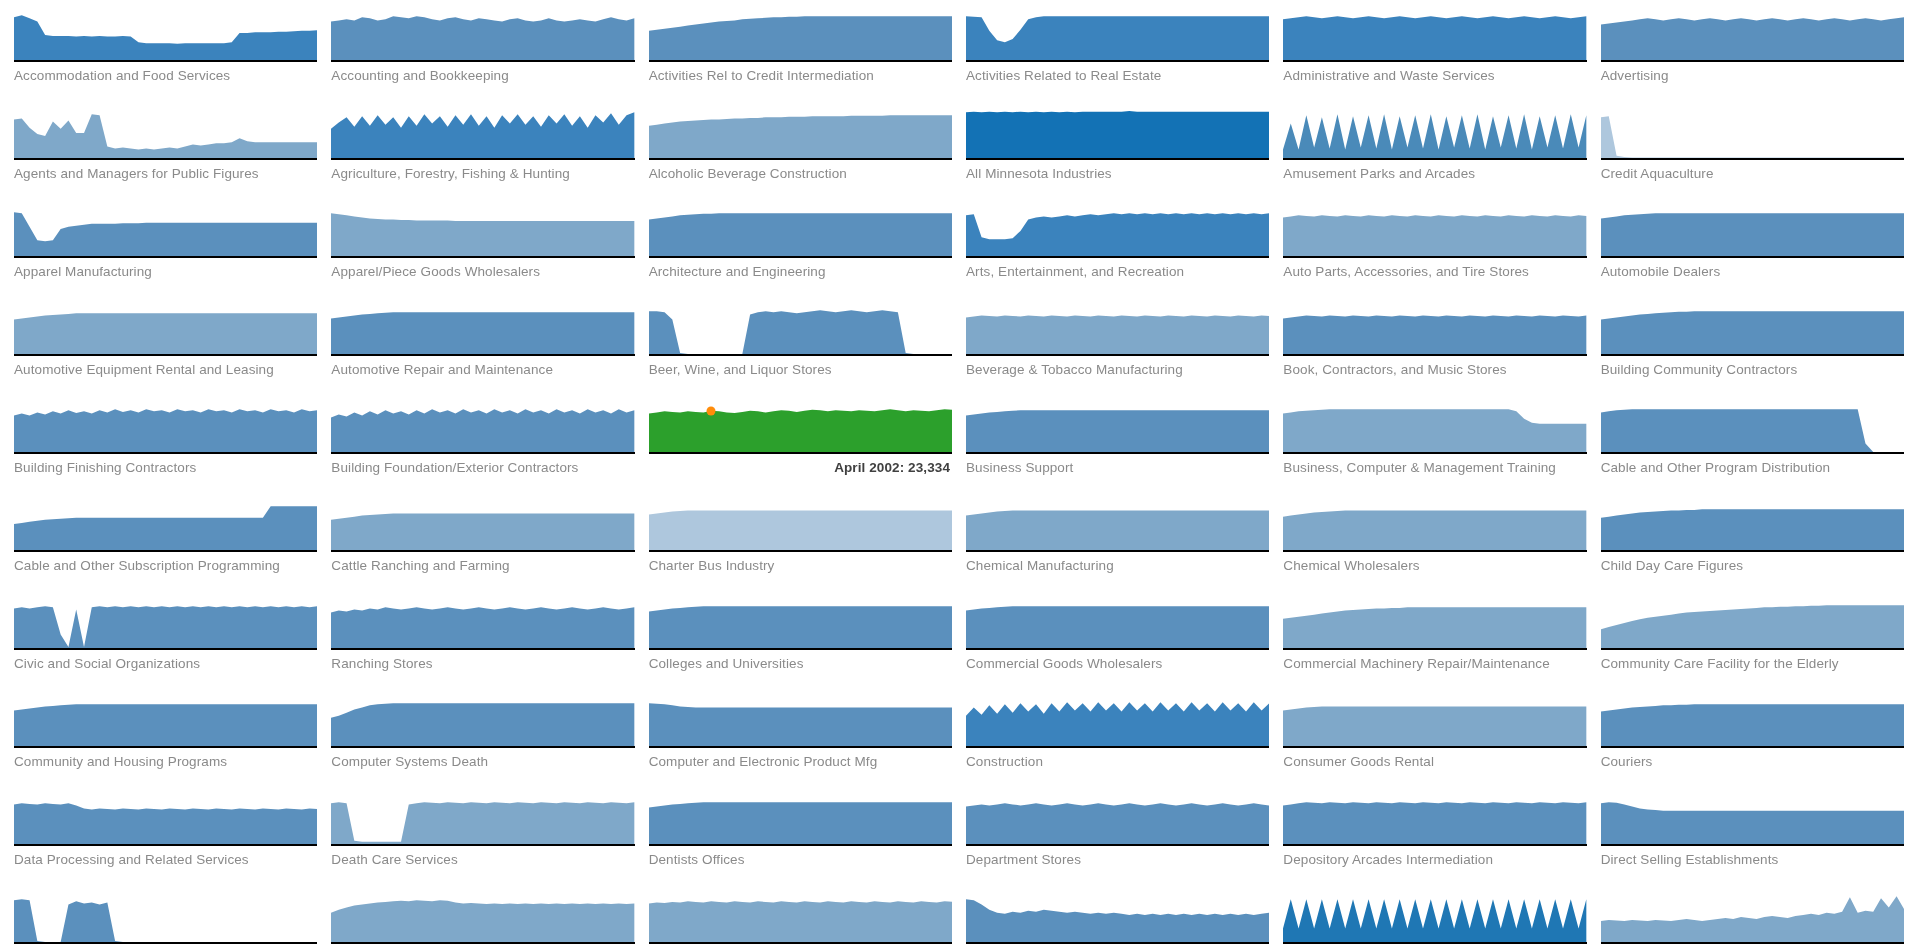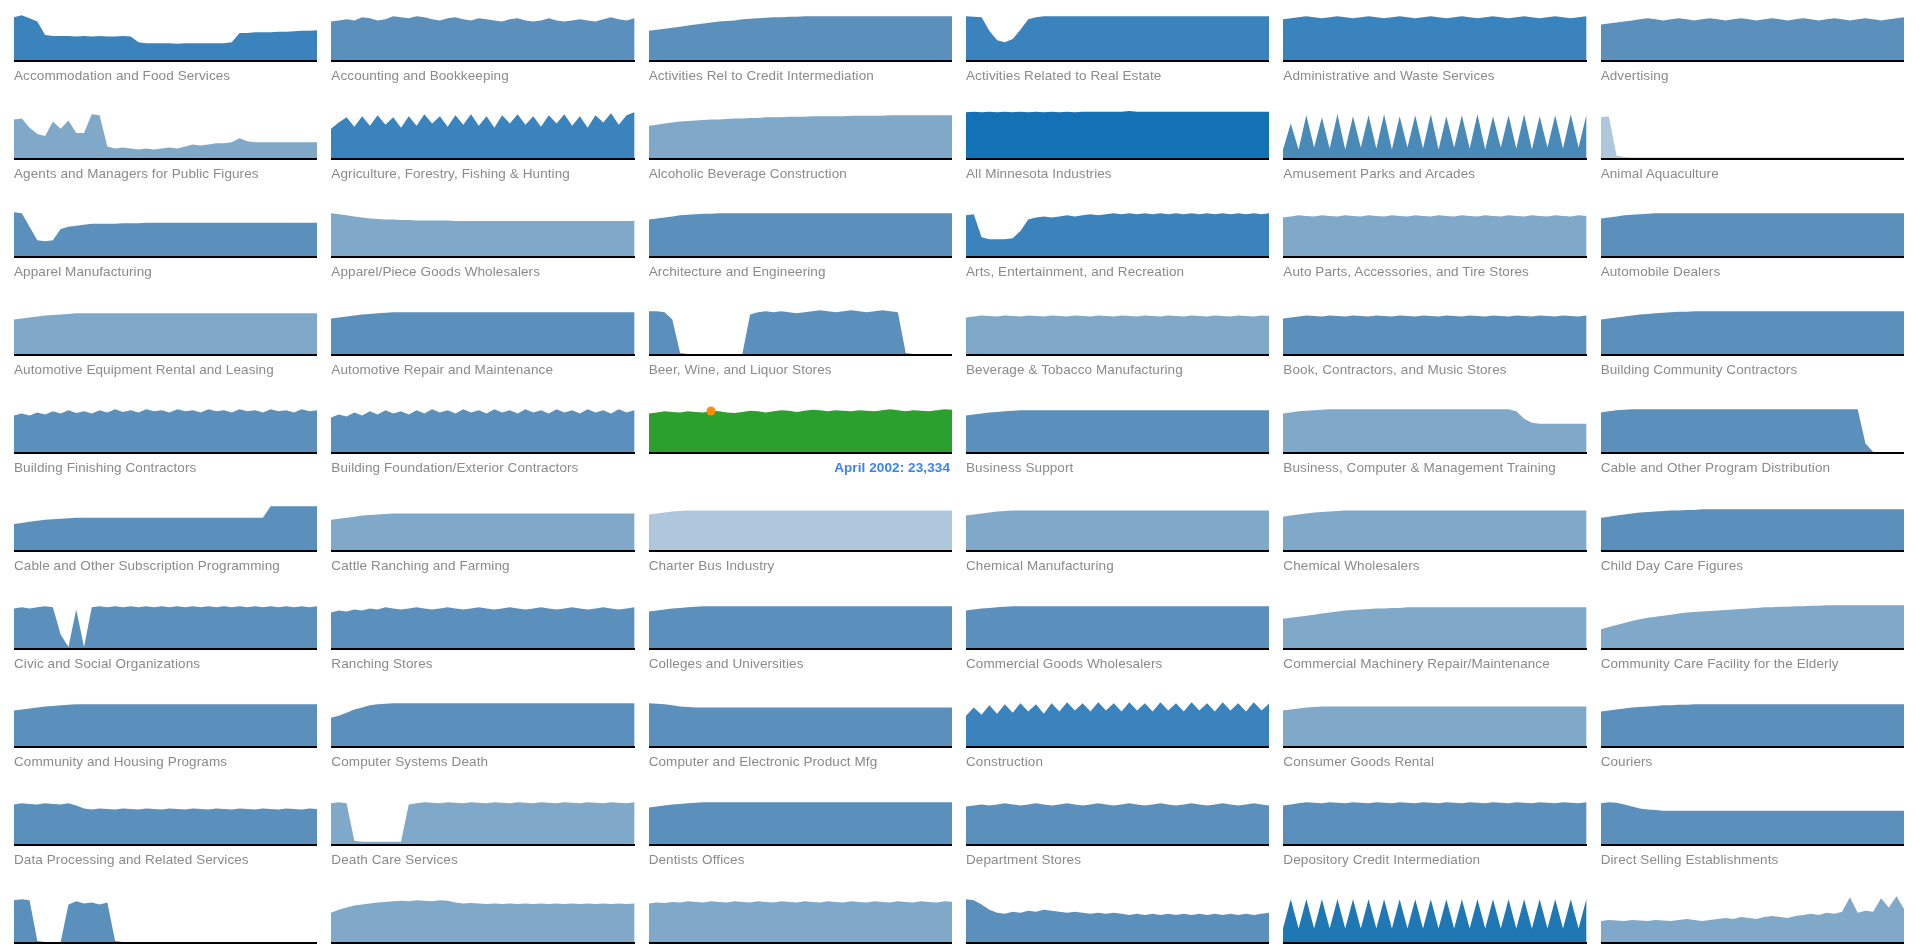--- a/index.html
+++ b/index.html
@@ -45,21 +45,21 @@
   }
   .label {
     font-size: 13.5px;
     color: #8a8a8a;
     line-height: 16px;
     padding-top: 6px;
     white-space: nowrap;
     letter-spacing: 0.1px;
   }
   .cell.highlight .label {
-    color: #3b82f6;
+    color: #404040;
     font-weight: 700;
     text-align: right;
     padding-right: 2px;
     font-size: 13.5px;
   }
   .dot {
     position: absolute;
     width: 9px;
     height: 9px;
     border-radius: 50%;
@@ -171,21 +171,21 @@
       </div>
       <div class="label">Amusement Parks and Arcades</div>
     </div>
     <div class="cell">
       <div class="spark-wrap">
         <svg class="spark" viewBox="0 0 100 100" preserveAspectRatio="none">
           <path d="M 0,100.00 L 0.00,18.00 L 2.56,16.00 L 5.13,92.00 L 7.69,94.00 L 10.26,95.00 L 12.82,95.00 L 15.38,95.00 L 17.95,95.00 L 20.51,95.00 L 23.08,95.00 L 25.64,95.00 L 28.21,95.00 L 30.77,95.00 L 33.33,95.00 L 35.90,95.00 L 38.46,95.00 L 41.03,95.00 L 43.59,95.00 L 46.15,95.00 L 48.72,95.00 L 51.28,95.00 L 53.85,95.00 L 56.41,95.00 L 58.97,95.00 L 61.54,95.00 L 64.10,95.00 L 66.67,95.00 L 69.23,95.00 L 71.79,95.00 L 74.36,95.00 L 76.92,95.00 L 79.49,95.00 L 82.05,95.00 L 84.62,95.00 L 87.18,95.00 L 89.74,95.00 L 92.31,95.00 L 94.87,95.00 L 97.44,95.00 L 100.00,95.00 L 100.00,100.00 Z" fill="#aec7dd"></path>
         </svg>
         <div class="axis"></div>
       </div>
-      <div class="label">Animal Aquaculture</div>
+      <div class="label">Credit Aquaculture</div>
     </div>
     <div class="cell">
       <div class="spark-wrap">
         <svg class="spark" viewBox="0 0 100 100" preserveAspectRatio="none">
           <path d="M 0,100.00 L 0.00,12.00 L 2.56,14.00 L 5.13,40.00 L 7.69,66.00 L 10.26,68.00 L 12.82,66.00 L 15.38,44.00 L 17.95,40.00 L 20.51,38.00 L 23.08,36.00 L 25.64,34.00 L 28.21,34.00 L 30.77,34.00 L 33.33,34.00 L 35.90,33.00 L 38.46,33.00 L 41.03,33.00 L 43.59,32.00 L 46.15,32.00 L 48.72,32.00 L 51.28,32.00 L 53.85,32.00 L 56.41,32.00 L 58.97,32.00 L 61.54,32.00 L 64.10,32.00 L 66.67,32.00 L 69.23,32.00 L 71.79,32.00 L 74.36,32.00 L 76.92,32.00 L 79.49,32.00 L 82.05,32.00 L 84.62,32.00 L 87.18,32.00 L 89.74,32.00 L 92.31,32.00 L 94.87,32.00 L 97.44,32.00 L 100.00,32.00 L 100.00,100.00 Z" fill="#5b90bd"></path>
         </svg>
         <div class="axis"></div>
       </div>
       <div class="label">Apparel Manufacturing</div>
     </div>
@@ -541,21 +541,21 @@
       </div>
       <div class="label">Department Stores</div>
     </div>
     <div class="cell">
       <div class="spark-wrap">
         <svg class="spark" viewBox="0 0 100 100" preserveAspectRatio="none">
           <path d="M 0,100.00 L 0.00,22.00 L 2.56,20.00 L 5.13,18.00 L 7.69,16.00 L 10.26,17.00 L 12.82,18.00 L 15.38,16.00 L 17.95,17.00 L 20.51,18.00 L 23.08,16.00 L 25.64,17.00 L 28.21,18.00 L 30.77,16.00 L 33.33,17.00 L 35.90,18.00 L 38.46,16.00 L 41.03,17.00 L 43.59,18.00 L 46.15,16.00 L 48.72,17.00 L 51.28,18.00 L 53.85,16.00 L 56.41,17.00 L 58.97,18.00 L 61.54,16.00 L 64.10,17.00 L 66.67,18.00 L 69.23,16.00 L 71.79,17.00 L 74.36,18.00 L 76.92,16.00 L 79.49,17.00 L 82.05,18.00 L 84.62,16.00 L 87.18,17.00 L 89.74,18.00 L 92.31,16.00 L 94.87,17.00 L 97.44,18.00 L 100.00,16.00 L 100.00,100.00 Z" fill="#5b90bd"></path>
         </svg>
         <div class="axis"></div>
       </div>
-      <div class="label">Depository Credit Intermediation</div>
+      <div class="label">Depository Arcades Intermediation</div>
     </div>
     <div class="cell">
       <div class="spark-wrap">
         <svg class="spark" viewBox="0 0 100 100" preserveAspectRatio="none">
           <path d="M 0,100.00 L 0.00,18.00 L 2.56,16.00 L 5.13,17.00 L 7.69,20.00 L 10.26,24.00 L 12.82,28.00 L 15.38,30.00 L 17.95,31.00 L 20.51,32.00 L 23.08,32.00 L 25.64,32.00 L 28.21,32.00 L 30.77,32.00 L 33.33,32.00 L 35.90,32.00 L 38.46,32.00 L 41.03,32.00 L 43.59,32.00 L 46.15,32.00 L 48.72,32.00 L 51.28,32.00 L 53.85,32.00 L 56.41,32.00 L 58.97,32.00 L 61.54,32.00 L 64.10,32.00 L 66.67,32.00 L 69.23,32.00 L 71.79,32.00 L 74.36,32.00 L 76.92,32.00 L 79.49,32.00 L 82.05,32.00 L 84.62,32.00 L 87.18,32.00 L 89.74,32.00 L 92.31,32.00 L 94.87,32.00 L 97.44,32.00 L 100.00,32.00 L 100.00,100.00 Z" fill="#5b90bd"></path>
         </svg>
         <div class="axis"></div>
       </div>
       <div class="label">Direct Selling Establishments</div>
     </div>

